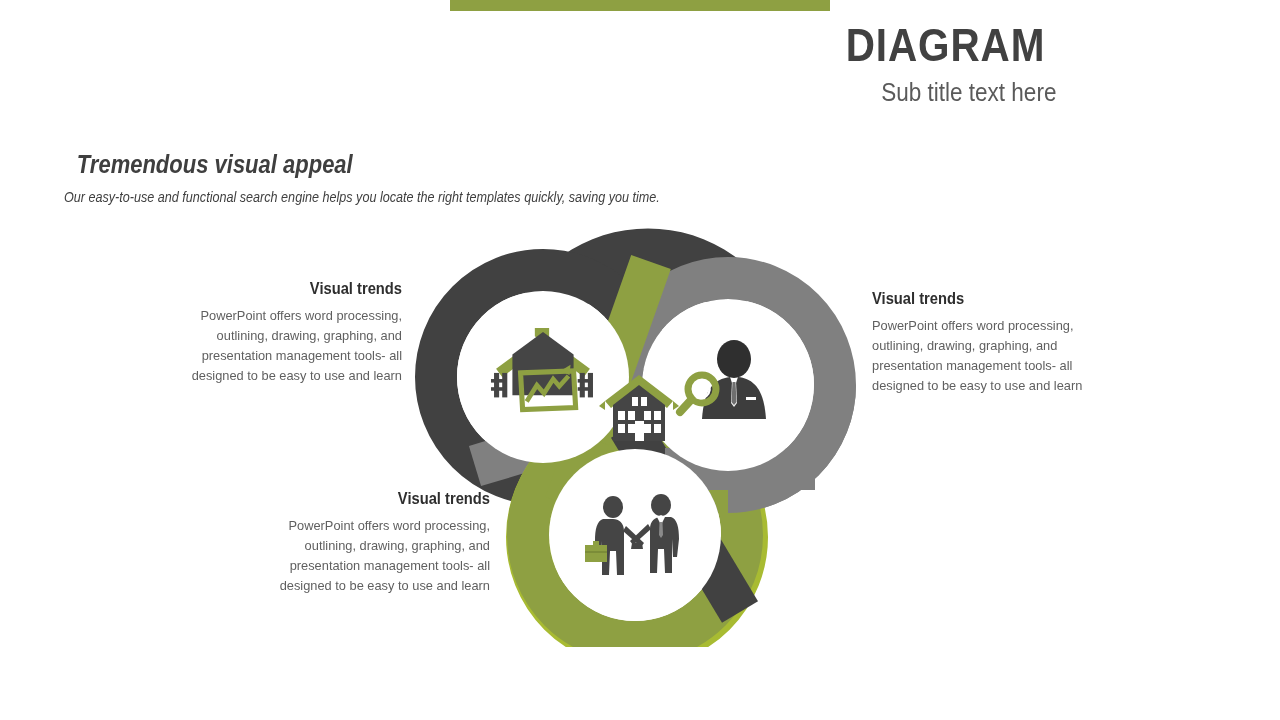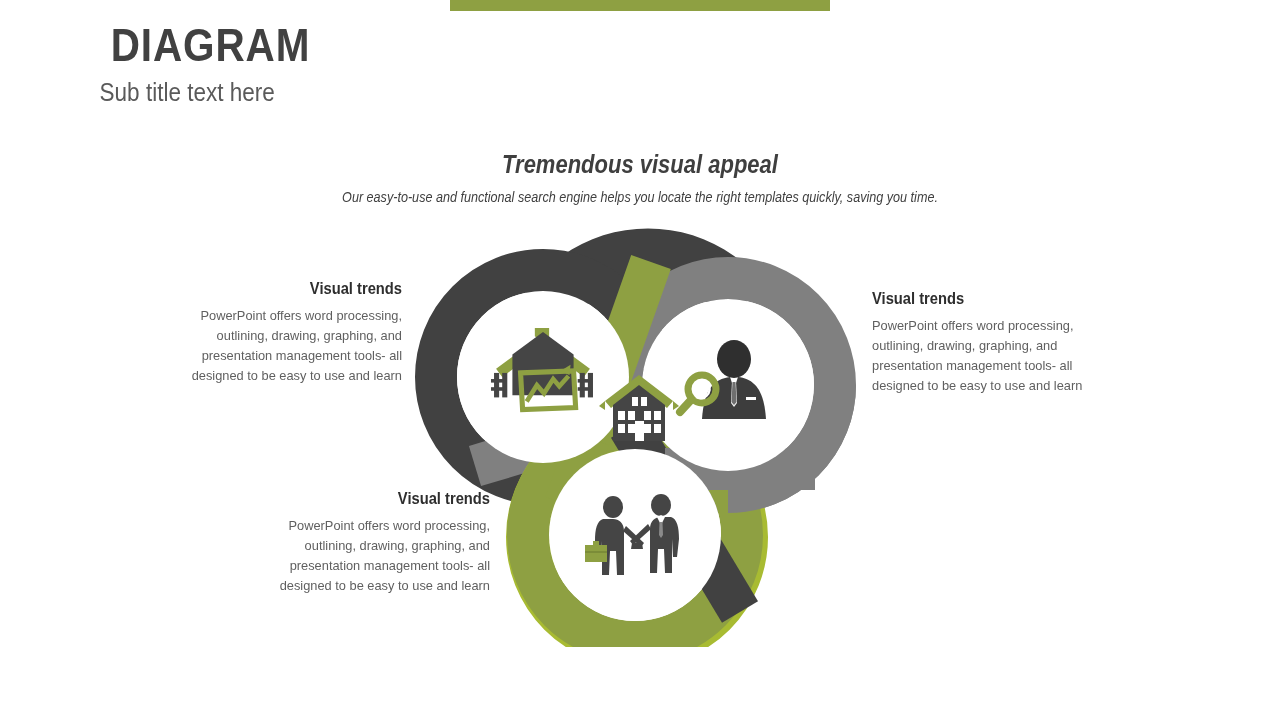--- a/index.html
+++ b/index.html
@@ -8,35 +8,35 @@
 
   .slide { position:relative; width:1280px; height:720px; background:#fff; }
 
   
   .accent-bar {
     position:absolute; left:450px; top:0; width:380px; height:11px;
     background:#8ea042;
   }
 
   
-  .title-block { position:absolute; left:0; top:22px; width:1112px; text-align:left;margin-left:44px; }
+  .title-block { position:absolute; left:0; top:22px; width:1112px; text-align:right; }
   .slide-title {
     font-family:"Liberation Sans Narrow","Liberation Sans",sans-serif;
     font-size:46px; font-weight:bold; color:#414141;
     letter-spacing:1px; line-height:1.0; transform:scaleX(0.88);
   }
   .slide-subtitle {
     margin-top:10px;
     font-family:"Liberation Sans Narrow","Liberation Sans",sans-serif;
     font-size:25px; font-weight:normal; color:#5a5a5a;
     transform:scaleX(0.9);
   }
 
   
-  .section-block { position:absolute; left:0; top:150px; width:1280px; text-align:center; }
+  .section-block { position:absolute; left:0; top:150px; width:1280px; }
   .section-heading {
     font-family:"Liberation Sans Narrow","Liberation Sans",sans-serif;
     font-size:25px; font-weight:bold; font-style:italic; color:#3f3f3f;
     transform:scaleX(0.88); letter-spacing:0px;
   }
   .section-sub {
     margin-top:10px;
     font-family:"Liberation Sans Narrow","Liberation Sans",sans-serif;
     font-size:14px; font-style:italic; color:#3f3f3f;
     transform:scaleX(0.9);

